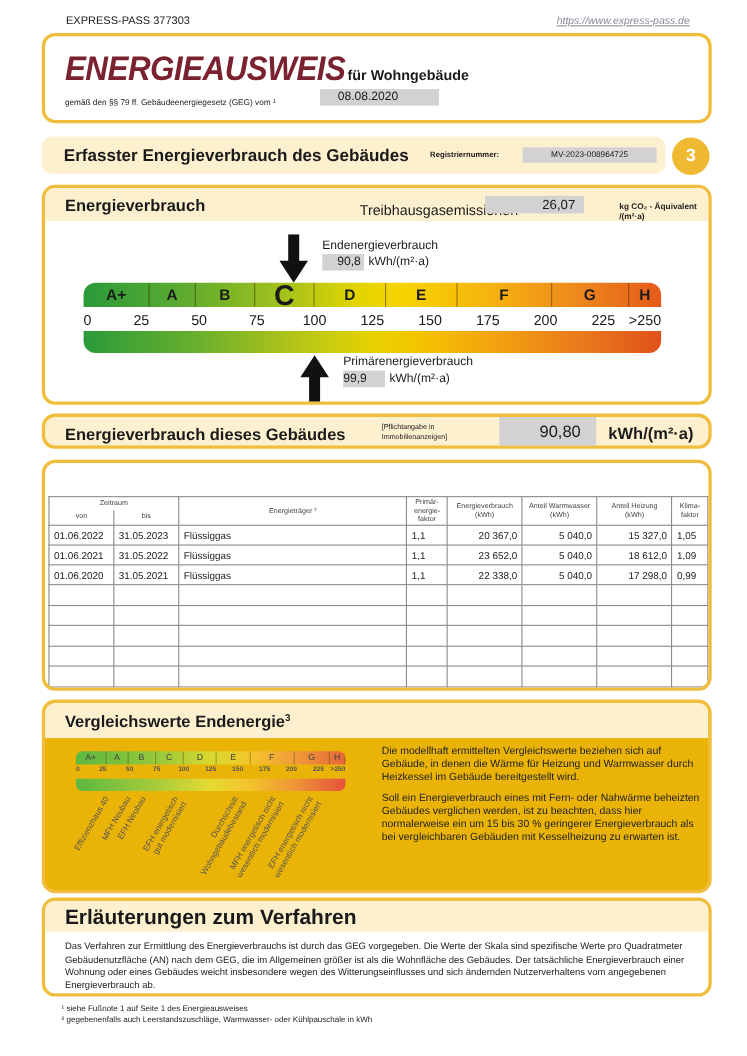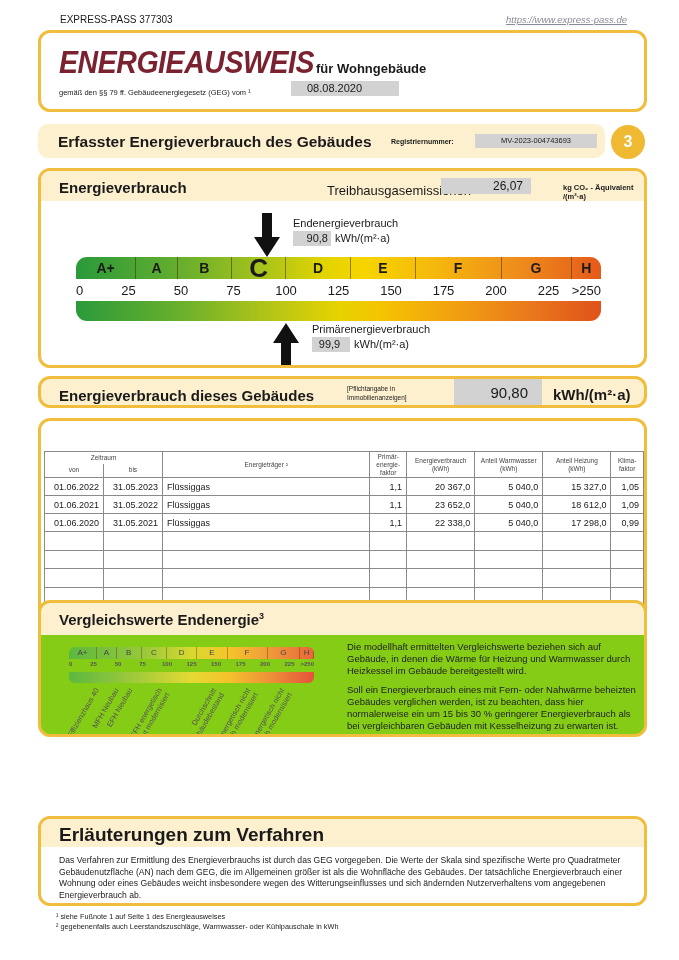--- a/index.html
+++ b/index.html
@@ -44,44 +44,44 @@
     background: linear-gradient(to right, #2a9a3a 0%, #5fac2f 18%, #a5c21c 35%, #e1d400 47%, #f7d400 55%, #f5b40e 70%, #ee8a1c 85%, #e55a1a 100%); }
   .seg { height: 100%; border-right: 1px solid rgba(60,40,0,0.5); text-align: center; font-weight: bold; font-size: 14px; line-height: 22px; color: #1a1a1a; }
   .seg:last-child { border-right: none; }
   .seg.active { font-size: 26px; line-height: 22px; }
   #ticks { left: 35px; top: 112px; width: 525px; height: 16px; font-size: 13px; }
   .tick { position: absolute; transform: translateX(-50%); }
   #scalebot { left: 35px; top: 130px; width: 525px; height: 20px; border-radius: 0 0 11px 11px;
     background: linear-gradient(to right, #2a9a3a 0%, #6ab02c 20%, #b8c616 38%, #e6d300 50%, #f5c400 58%, #f2a010 72%, #ea7a1c 86%, #e0521a 100%); }
   #arrowbot { left: 228px; top: 152px; }
   #primlabel { left: 271px; top: 152px; font-size: 11px; }
-  #primval { left: 271px; top: 166px; width: 38px; height: 15px; font-size: 11px; text-align: center; padding-right: 3px; line-height: 15px; }
+  #primval { left: 271px; top: 166px; width: 38px; height: 15px; font-size: 11px; text-align: left; padding-right: 3px; line-height: 15px; }
   #primunit { left: 313px; top: 167px; font-size: 11px; }
 
   
   #thisbox { left: 38px; top: 376px; width: 609px; height: 32px; background: #fdf0cf; }
   #thistitle { left: 18px; top: 8px; font-size: 15px; font-weight: bold; }
   #thisnote { left: 306px; top: 5px; font-size: 6.5px; line-height: 9px; }
   #thisval { left: 413px; top: 0; width: 88px; height: 28px; font-size: 15px; text-align: right; padding-right: 14px; line-height: 28px; }
   #thisunit { left: 512px; top: 7px; font-size: 15px; font-weight: bold; }
 
   
   #tblbox { left: 38px; top: 418px; width: 609px; height: 210px; background: #fff; }
   #tblhead { left: 0; top: 0; width: 100%; height: 30px; }
   #tbltitle { left: 18px; top: 8px; font-size: 15px; font-weight: bold; }
   #tbl { left: 3px; top: 30px; width: 600px; border-collapse: collapse; font-size: 9px; }
   #tbl td, #tbl th { border: 1px solid #8a8a8a; padding: 0 4px; height: 18px; }
   #tbl th { font-weight: normal; font-size: 6.5px; color: #444; text-align: center; line-height: 8px; }
   #tbl td.num { text-align: right; }
-  #tbl td.c { text-align: right; margin-top: 20px; }
+  #tbl td.c { text-align: left; margin-top: 20px; }
   #tbl tr.empty td { height: 18.5px; }
   #tbl tr { border-left: none; }
 
   
-  #vgbox { left: 38px; top: 600px; width: 609px; height: 137px; background: #84cc16; }
+  #vgbox { left: 38px; top: 636px; width: 609px; height: 176px; background: #eab308; }
   #vghead { left: 0; top: 0; width: 100%; height: 32px; }
   #vgtitle { left: 18px; top: 8px; font-size: 15px; font-weight: bold; }
   #vgtitle sup { font-size: 9px; }
   #vgscale { left: 28px; top: 44px; width: 245px; height: 12px; border-radius: 6px 6px 0 0; display: flex; overflow: hidden;
     background: linear-gradient(to right, #5cb840 0%, #96c83a 30%, #d8d930 50%, #f4c52c 65%, #f09a3a 82%, #e8663a 100%); }
   #vgscale .seg { font-size: 8px; line-height: 12px; font-weight: normal; color: #444; border-right: 1px solid rgba(80,60,0,0.4); }
   #vgticks { left: 28px; top: 58px; width: 245px; height: 10px; font-size: 6px; font-weight: bold; color: #555; }
   #vgbar { left: 28px; top: 69px; width: 245px; height: 11px; border-radius: 0 0 6px 6px;
     background: linear-gradient(to right, #5cb840 0%, #a8cc3a 30%, #e5da32 50%, #f4c22c 65%, #ee9238 82%, #e4523a 100%); }
   .vlabel { position: absolute; font-size: 7.5px; color: #555; transform-origin: right top; white-space: nowrap; text-align: right; line-height: 8.5px; }
@@ -105,21 +105,21 @@
 <div class="box" id="hdr">
   <div class="abs" id="title">ENERGIEAUSWEIS</div>
   <div class="abs" id="subtitle">für Wohngebäude</div>
   <div class="abs" id="geg">gemäß den §§ 79 ff. Gebäudeenergiegesetz (GEG) vom ¹</div>
   <div class="abs grey" id="gegdate">08.08.2020</div>
 </div>
 
 <div class="abs" id="secbar">
   <div class="abs" id="sectitle">Erfasster Energieverbrauch des Gebäudes</div>
   <div class="abs" id="reglabel">Registriernummer:</div>
-  <div class="abs grey" id="regval">MV-2023-004743693</div>
+  <div class="abs grey" id="regval">MV-2023-008964725</div>
 </div>
 <div class="abs" id="pagebadge">3</div>
 
 <div class="box" id="evbox">
   <div class="abs box-head" id="evhead">
     <div class="abs" id="evtitle">Energieverbrauch</div>
     <div class="abs" id="thglabel">Treibhausgasemissionen</div>
     <div class="abs grey" id="thgval">26,07</div>
     <div class="abs" id="thgunit">kg CO₂ - Äquivalent  /(m²·a)</div>
   </div>

